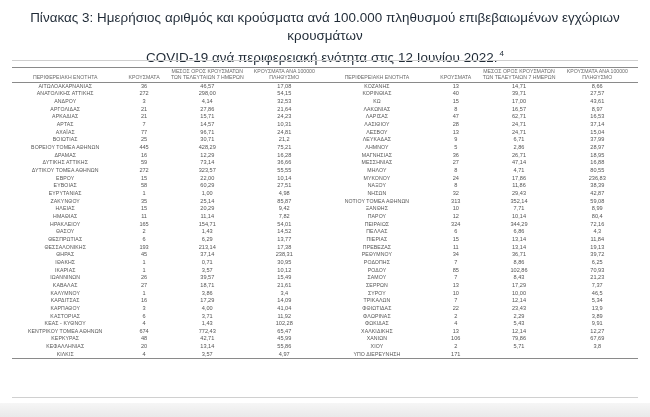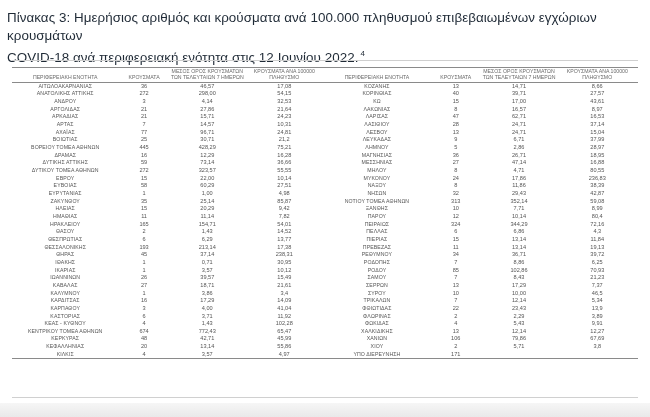--- a/index.html
+++ b/index.html
@@ -7,20 +7,21 @@
     width: 650px; height: 417px; overflow: hidden;
     background: #ffffff;
     font-family: "Liberation Sans", sans-serif;
     color: #222;
     position: relative;
   }
   .title {
     position: absolute; left: 7px; top: 9px; width: 636px;
     font-size: 13.4px; line-height: 18px; color: #1f2a36;
     letter-spacing: 0.05px;
+    text-align: center;
   }
   .title sup { font-size: 8px; vertical-align: 6px; margin-left: 2px; }
   .rule-top { position: absolute; left: 12px; width: 626px; top: 60px; height: 0; border-top: 1px solid #cfcfcf; }
   .rule-top2 { position: absolute; left: 12px; width: 626px; top: 67px; height: 0; border-top: 1px solid #8a8a8a; }
   table {
     position: absolute; left: 12px; top: 68px; width: 626px;
     border-collapse: collapse; table-layout: fixed;
     font-size: 5.6px; color: #555;
   }
   th {
@@ -34,21 +35,21 @@
   .rule-bottom { position: absolute; left: 12px; width: 626px; top: 397px; height: 0; border-top: 1px solid #d0d0d0; }
   .shadow { position: absolute; left: 0; top: 403px; width: 650px; height: 14px; background: linear-gradient(#f6f6f6, #e9e9e9); }
   col.c1 { width: 17%; } col.c2 { width: 8.2%; } col.c3 { width: 12%; } col.c4 { width: 12.6%; }
   col.c5 { width: 17%; } col.c6 { width: 8.2%; } col.c7 { width: 12%; } col.c8 { width: 13%; }
 </style>
 </head>
 <body>
 
 <div class="title">
   <div>Πίνακας 3:  Ημερήσιος αριθμός και κρούσματα ανά 100.000 πληθυσμού επιβεβαιωμένων εγχώριων κρουσμάτων</div>
-  <div><span>COVID-18 ανά περιφερειακή ενότητα στις 12 Ιουνίου 2022.</span><sup>4</sup></div>
+  <div><span>COVID-19 ανά περιφερειακή ενότητα στις 12 Ιουνίου 2022.</span><sup>4</sup></div>
 </div>
 
 <div class="rule-top"></div>
 <div class="rule-top2"></div>
 
 <table>
   <colgroup>
     <col class="c1">
       <col class="c2">
       <col class="c3">

